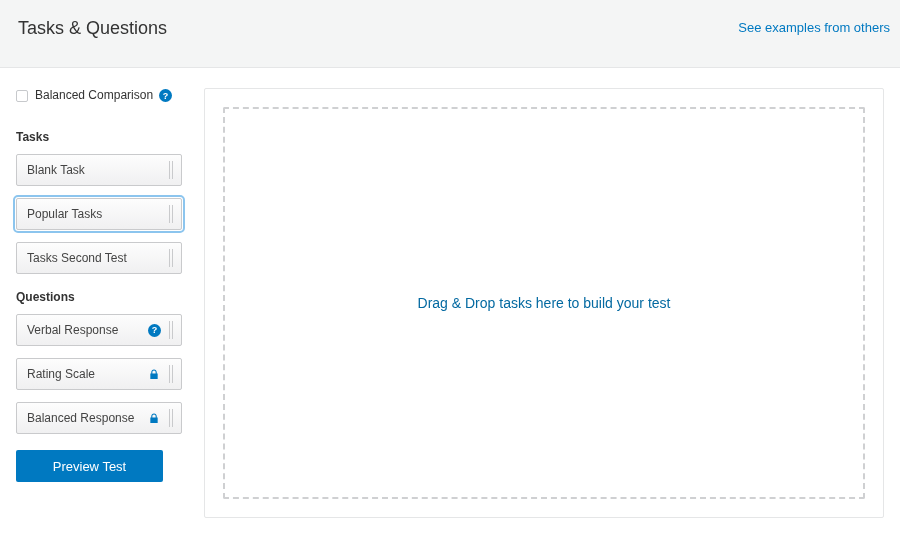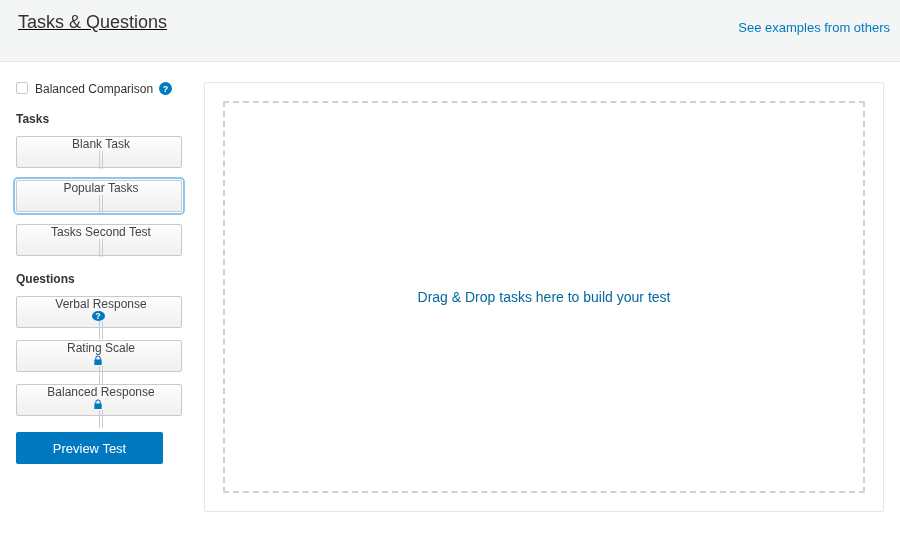--- a/index.html
+++ b/index.html
@@ -10,23 +10,22 @@
     body {
       font-family: -apple-system, BlinkMacSystemFont, "Segoe UI", Helvetica, Arial, sans-serif;
       background: #ffffff;
       width: 900px;
       height: 555px;
       overflow: hidden;
     }
     .header {
       background: #f4f5f5;
       border-bottom: 1px solid #e5e6e7;
-      padding: 12px 18px 22px 18px;
+      padding: 18px 18px 22px 18px;
       position: relative;
-      text-decoration: underline;
     }
     .header-title {
       font-size: 18px;
       font-weight: 400;
       color: #333;
       margin-bottom: 6px;
     }
     .header-subtitle {
       font-size: 12px;
       color: #555;
@@ -44,22 +43,22 @@
       display: flex;
       padding: 20px 16px 0 16px;
       gap: 22px;
     }
     .sidebar {
       width: 166px;
       flex-shrink: 0;
     }
     .balanced-row {
       display: flex;
-      align-items: flex-start;
-      margin-bottom: 16px;
+      align-items: flex-end;
+      margin-bottom: 28px;
       font-size: 12px;
       color: #333;
     }
     .checkbox {
       width: 12px;
       height: 12px;
       border: 1px solid #c7c9cc;
       margin-right: 7px;
       border-radius: 2px;
       background: #fff;
@@ -91,21 +90,20 @@
       height: 32px;
       border: 1px solid #c9cacc;
       border-radius: 2px;
       background: linear-gradient(#fdfdfd, #f0f0f1);
       margin-bottom: 12px;
       padding: 0 6px 0 10px;
       font-size: 12px;
       color: #444;
       cursor: grab;
       position: relative;
-      flex-direction: column;
     }
     .task-item.active {
       outline: 2px solid #8cc5ee;
       outline-offset: 1px;
     }
     .task-label {
       flex: 1;
     }
     .lock-icon {
       width: 14px;

